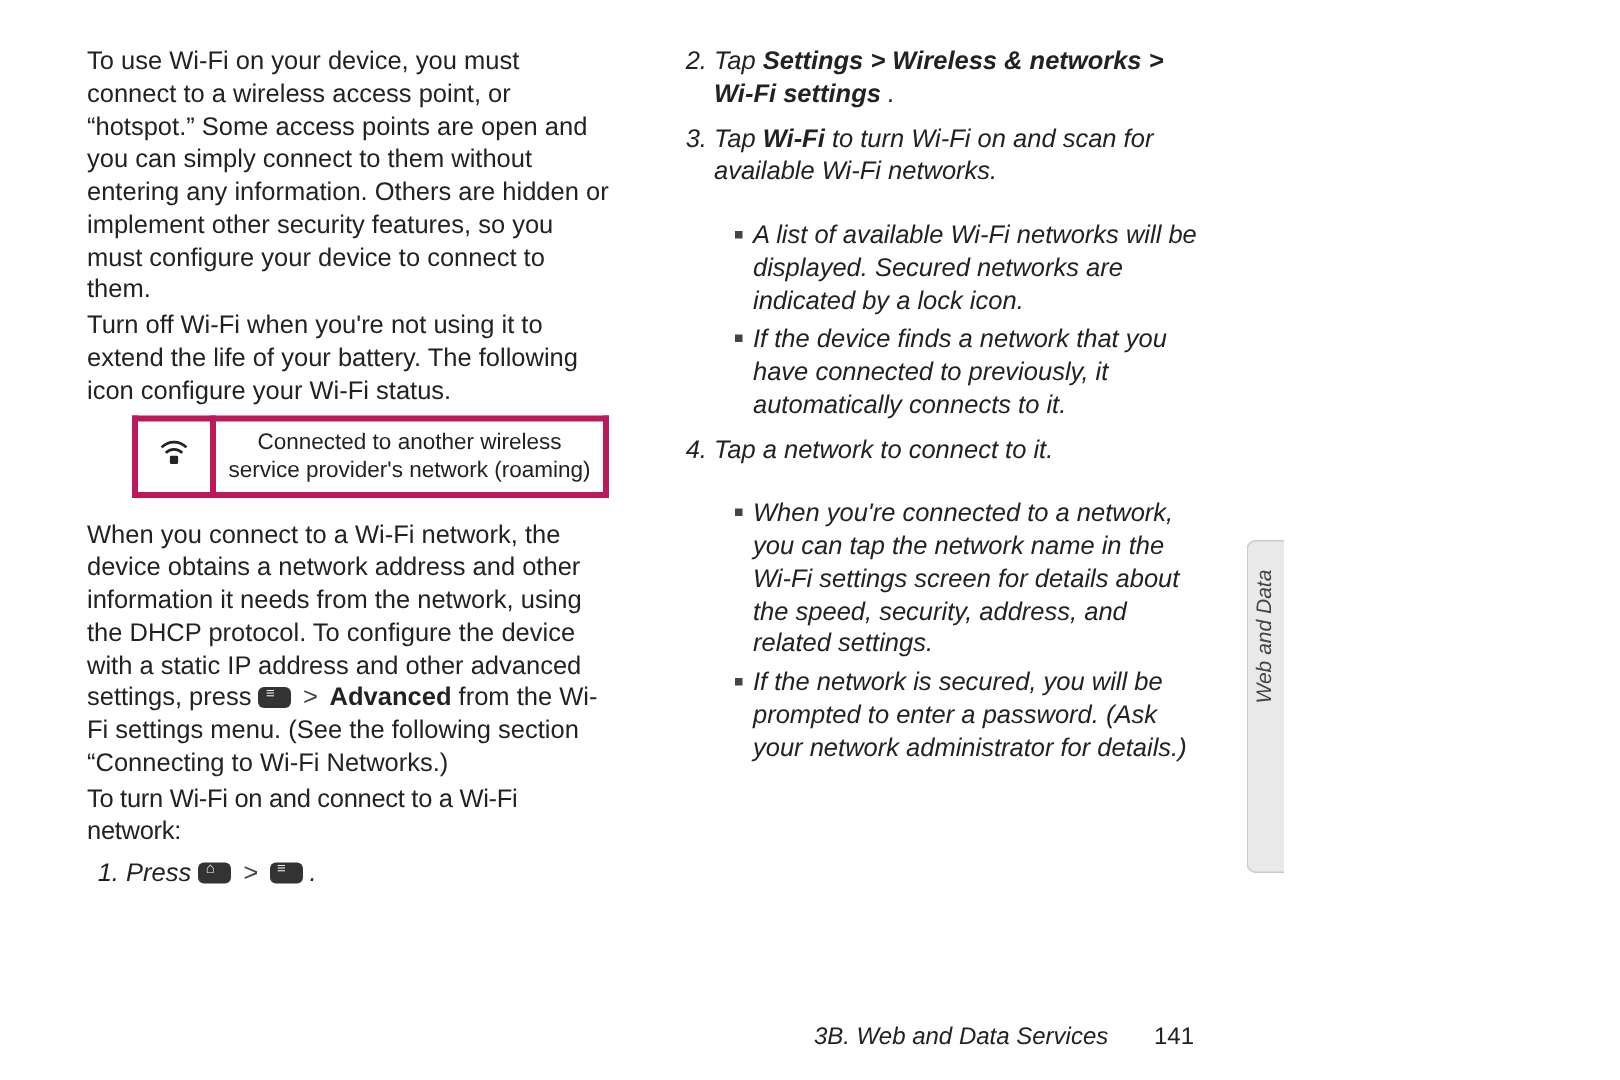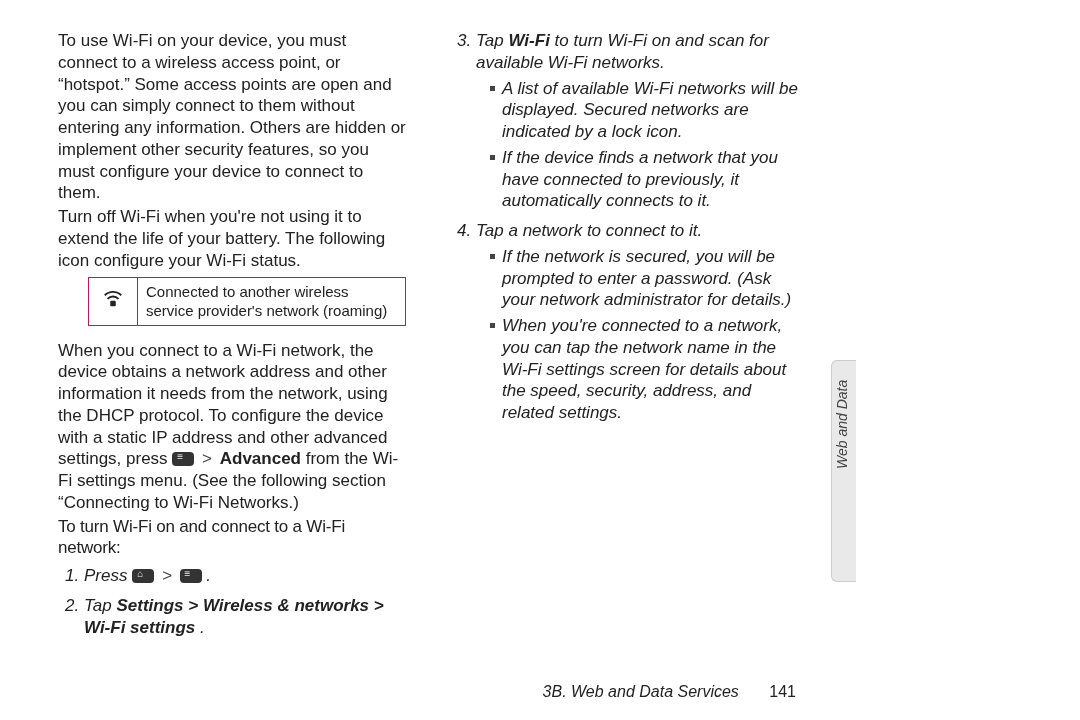--- a/index.html
+++ b/index.html
@@ -18,29 +18,30 @@
     height:612px;
   }
   p{margin:0 0 2px 0;}
   .blk{break-inside:avoid;}
   table.icon-tbl{
     border-collapse:collapse;
     margin:6px 0 14px 30px;
     font-size:15px;
   }
   table.icon-tbl td{
-    border:1px solid #be185d;
+    border:4px solid #be185d;
     padding:4px 8px;
     vertical-align:middle;
+    text-align:center;
   }
   td.icon-cell{width:32px;text-align:center;font-size:22px;}
   .subhead{letter-spacing:-0.2px;}
   ol.steps{list-style:decimal;margin:6px 0 0 0;padding-left:26px;}
   ol.steps>li{margin-bottom:8px;font-style:italic;}
-  ul.sub{list-style:none;margin:4px 0 0 0;padding-left:14px;}
+  ul.sub{list-style:none;margin:21px 0 0 0;padding-left:14px;}
   ul.sub>li{position:relative;margin-bottom:4px;padding-left:12px;}
   ul.sub>li:before{content:"";position:absolute;left:0;top:8px;width:5px;height:5px;background:#444;}
   .b{font-weight:bold;}
   .key{
     display:inline-block;
     min-width:22px;height:14px;
     background:#333;border-radius:4px;
     vertical-align:middle;
     position:relative;top:-1px;
   }
@@ -118,22 +119,22 @@
         <span class="b">Wi-Fi</span>
         <span> to turn Wi-Fi on and scan for available Wi-Fi networks.</span>
         <ul class="sub">
           <li>A list of available Wi-Fi networks will be displayed. Secured networks are indicated by a lock icon.</li>
           <li>If the device finds a network that you have connected to previously, it automatically connects to it.</li>
         </ul>
       </li>
       <li class="blk">
         <span>Tap a network to connect to it.</span>
         <ul class="sub">
+          <li>When you're connected to a network, you can tap the network name in the Wi-Fi settings screen for details about the speed, security, address, and related settings.</li>
           <li>If the network is secured, you will be prompted to enter a password. (Ask your network administrator for details.)</li>
-          <li>When you're connected to a network, you can tap the network name in the Wi-Fi settings screen for details about the speed, security, address, and related settings.</li>
         </ul>
       </li>
     </ol>
 
   </div>
 
   <div class="footer">
     <span class="sec">3B. Web and Data Services</span>
     <span>141</span>
   </div>

